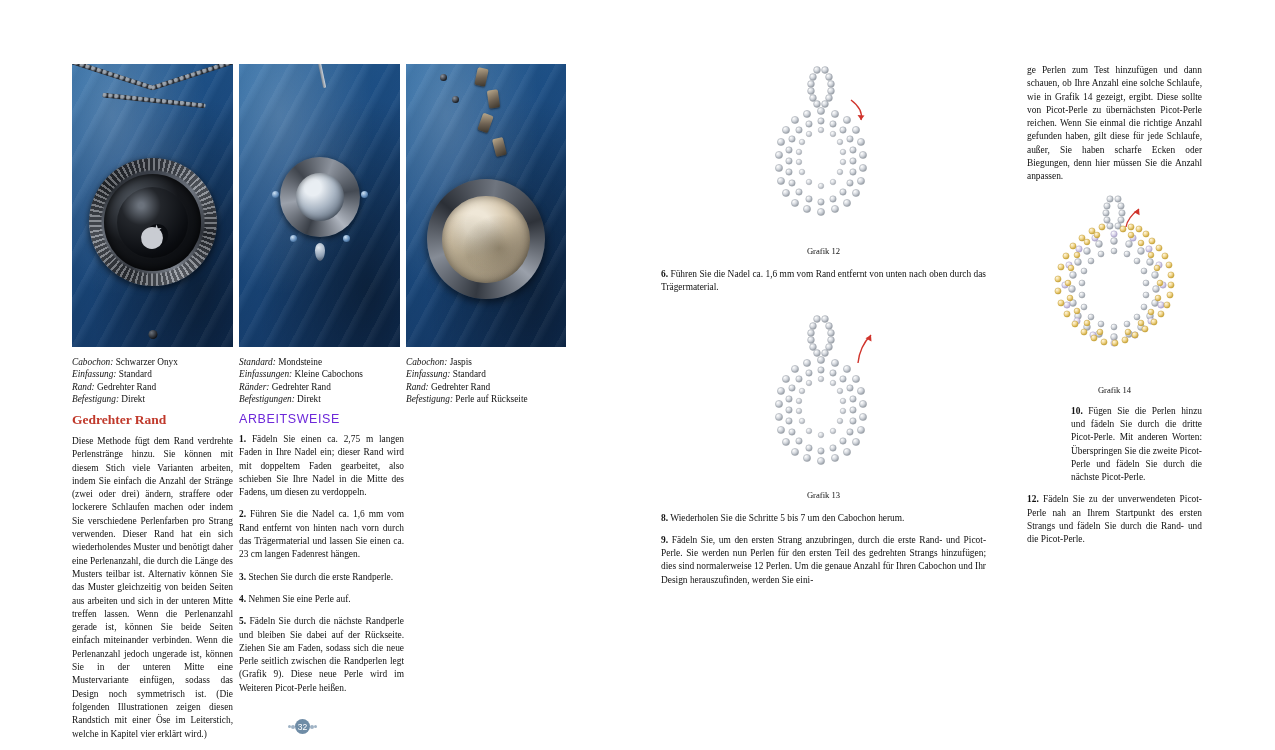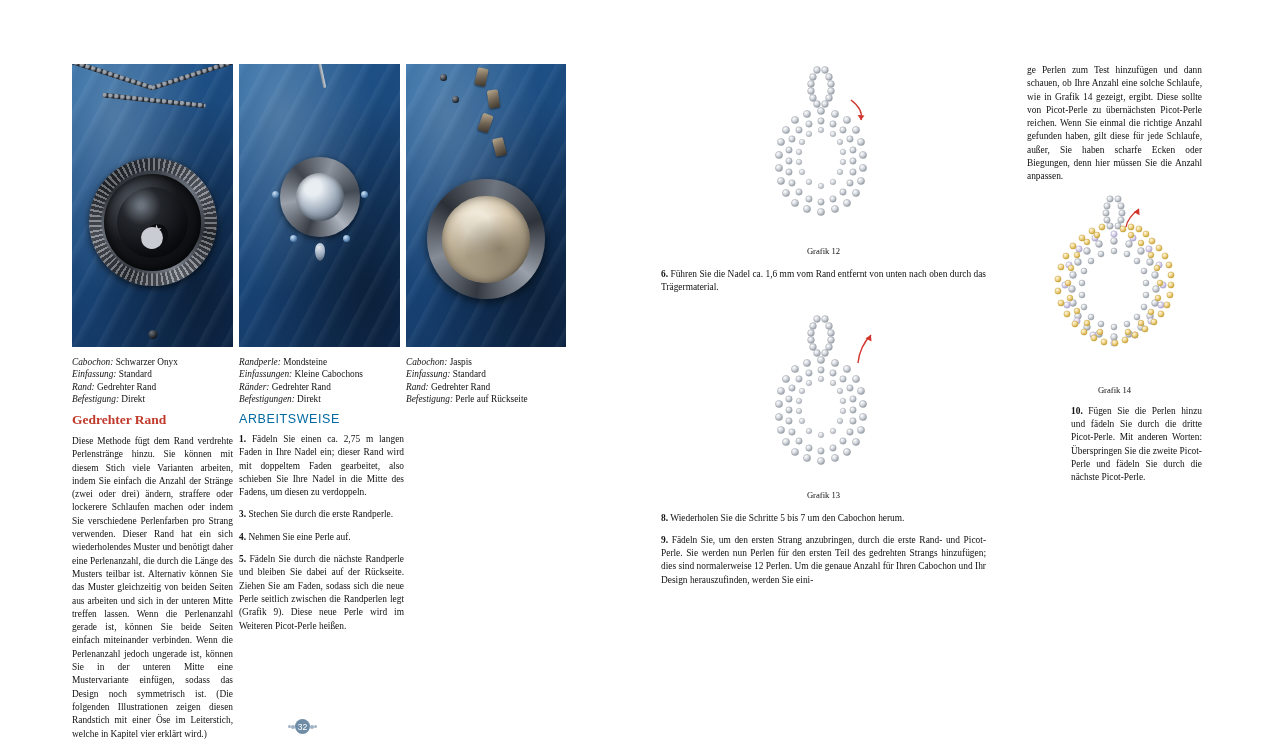--- a/index.html
+++ b/index.html
@@ -178,21 +178,21 @@
   .lcol2 {
     position:absolute; left:239px; top:412px; width:165px;
   }
   .sec-head {
     color: #c0392b;
     font-size: 13.5px;
     font-weight: bold;
     margin: 0 0 7px 0;
   }
   .sec-head-plain {
-    color: #0369a1;
+    color: #6d28d9;
     font-size: 12.5px;
     letter-spacing: .6px;
     margin: 0 0 7px 0;
     font-family: "Liberation Sans", sans-serif;
     font-weight: normal;
   }
   .body-p {
     font-size: 9.4px;
     line-height: 13.3px;
     margin: 0 0 9px 0;
@@ -300,41 +300,42 @@
     </div>
 
     <div class="captions">
       <div class="cap-col">
         <div class="cap-line"><i>Cabochon:</i> <span>Schwarzer Onyx</span></div>
         <div class="cap-line"><i>Einfassung:</i> <span>Standard</span></div>
         <div class="cap-line"><i>Rand:</i> <span>Gedrehter Rand</span></div>
         <div class="cap-line"><i>Befestigung:</i> <span>Direkt</span></div>
       </div>
       <div class="cap-col">
-        <div class="cap-line"><i>Randperle:</i> <span>Mondsteine</span></div>
+        <div class="cap-line"><i>Standard:</i> <span>Mondsteine</span></div>
         <div class="cap-line"><i>Einfassungen:</i> <span>Kleine Cabochons</span></div>
         <div class="cap-line"><i>Ränder:</i> <span>Gedrehter Rand</span></div>
         <div class="cap-line"><i>Befestigungen:</i> <span>Direkt</span></div>
       </div>
       <div class="cap-col">
         <div class="cap-line"><i>Cabochon:</i> <span>Jaspis</span></div>
         <div class="cap-line"><i>Einfassung:</i> <span>Standard</span></div>
         <div class="cap-line"><i>Rand:</i> <span>Gedrehter Rand</span></div>
         <div class="cap-line"><i>Befestigung:</i> <span>Perle auf Rückseite</span></div>
       </div>
     </div>
 
     <div class="lcol1">
       <h2 class="sec-head">Gedrehter Rand</h2>
       <p class="body-p">Diese Methode fügt dem Rand verdrehte Perlenstränge hinzu. Sie können mit diesem Stich viele Varianten arbeiten, indem Sie einfach die Anzahl der Stränge (zwei oder drei) ändern, straffere oder lockerere Schlaufen machen oder indem Sie verschiedene Perlenfarben pro Strang verwenden. Dieser Rand hat ein sich wiederholendes Muster und benötigt daher eine Perlenanzahl, die durch die Länge des Musters teilbar ist. Alternativ können Sie das Muster gleichzeitig von beiden Seiten aus arbeiten und sich in der unteren Mitte treffen lassen. Wenn die Perlenanzahl gerade ist, können Sie beide Seiten einfach miteinander verbinden. Wenn die Perlenanzahl jedoch ungerade ist, können Sie in der unteren Mitte eine Mustervariante einfügen, sodass das Design noch symmetrisch ist. (Die folgenden Illustrationen zeigen diesen Randstich mit einer Öse im Leiterstich, welche in Kapitel vier erklärt wird.)</p>
     </div>
 
     <div class="lcol2">
       <h3 class="sec-head-plain">ARBEITSWEISE</h3>
       <p class="num-p"><b>1.</b> <span>Fädeln Sie einen ca. 2,75 m langen Faden in Ihre Nadel ein; dieser Rand wird mit doppeltem Faden gearbeitet, also schieben Sie Ihre Nadel in die Mitte des Fadens, um diesen zu verdoppeln.</span></p>
+      <p class="num-p"><b>2.</b> <span>Führen Sie die Nadel ca. 1,6 mm vom Rand entfernt von hinten nach vorn durch das Trägermaterial und lassen Sie einen ca. 23 cm langen Fadenrest hängen.</span></p>
       <p class="num-p"><b>3.</b> <span>Stechen Sie durch die erste Randperle.</span></p>
       <p class="num-p"><b>4.</b> <span>Nehmen Sie eine Perle auf.</span></p>
       <p class="num-p"><b>5.</b> <span>Fädeln Sie durch die nächste Randperle und bleiben Sie dabei auf der Rückseite. Ziehen Sie am Faden, sodass sich die neue Perle seitlich zwischen die Randperlen legt (Grafik 9). Diese neue Perle wird im Weiteren Picot-Perle heißen.</span></p>
     </div>
 
     <div class="folio left">
       <span class="dot"></span>
       <span class="dot big"></span>
       <span class="circle">32</span>
       <span class="dot big"></span>
@@ -679,16 +680,17 @@
               <circle cx="104" cy="42" r="2.9"></circle>
           </g>
 
           <path d="M112,16 C104,22 100,28 99,34" stroke="#d0342c" stroke-width="1.4" fill="none"></path>
           <path d="M112,16 l0.6,6.2 l-5.9,-3.2 z" fill="#d0342c"></path>
         </svg>
         <div class="fig-cap">Grafik 14</div>
       </div>
 
       <p class="num-p" style="margin-top:12px;margin-left:44px;"><b>10.</b> <span>Fügen Sie die Perlen hinzu und fädeln Sie durch die dritte Picot-Perle. Mit anderen Worten: Überspringen Sie die zweite Picot-Perle und fädeln Sie durch die nächste Picot-Perle.</span></p>
+      <p class="num-p"><b>12.</b> <span>Fädeln Sie zu der unverwendeten Picot-Perle nah an Ihrem Startpunkt des ersten Strangs und fädeln Sie durch die Rand- und die Picot-Perle.</span></p>
     </div>
 
   </div>
 </div>
 
 </body></html>

